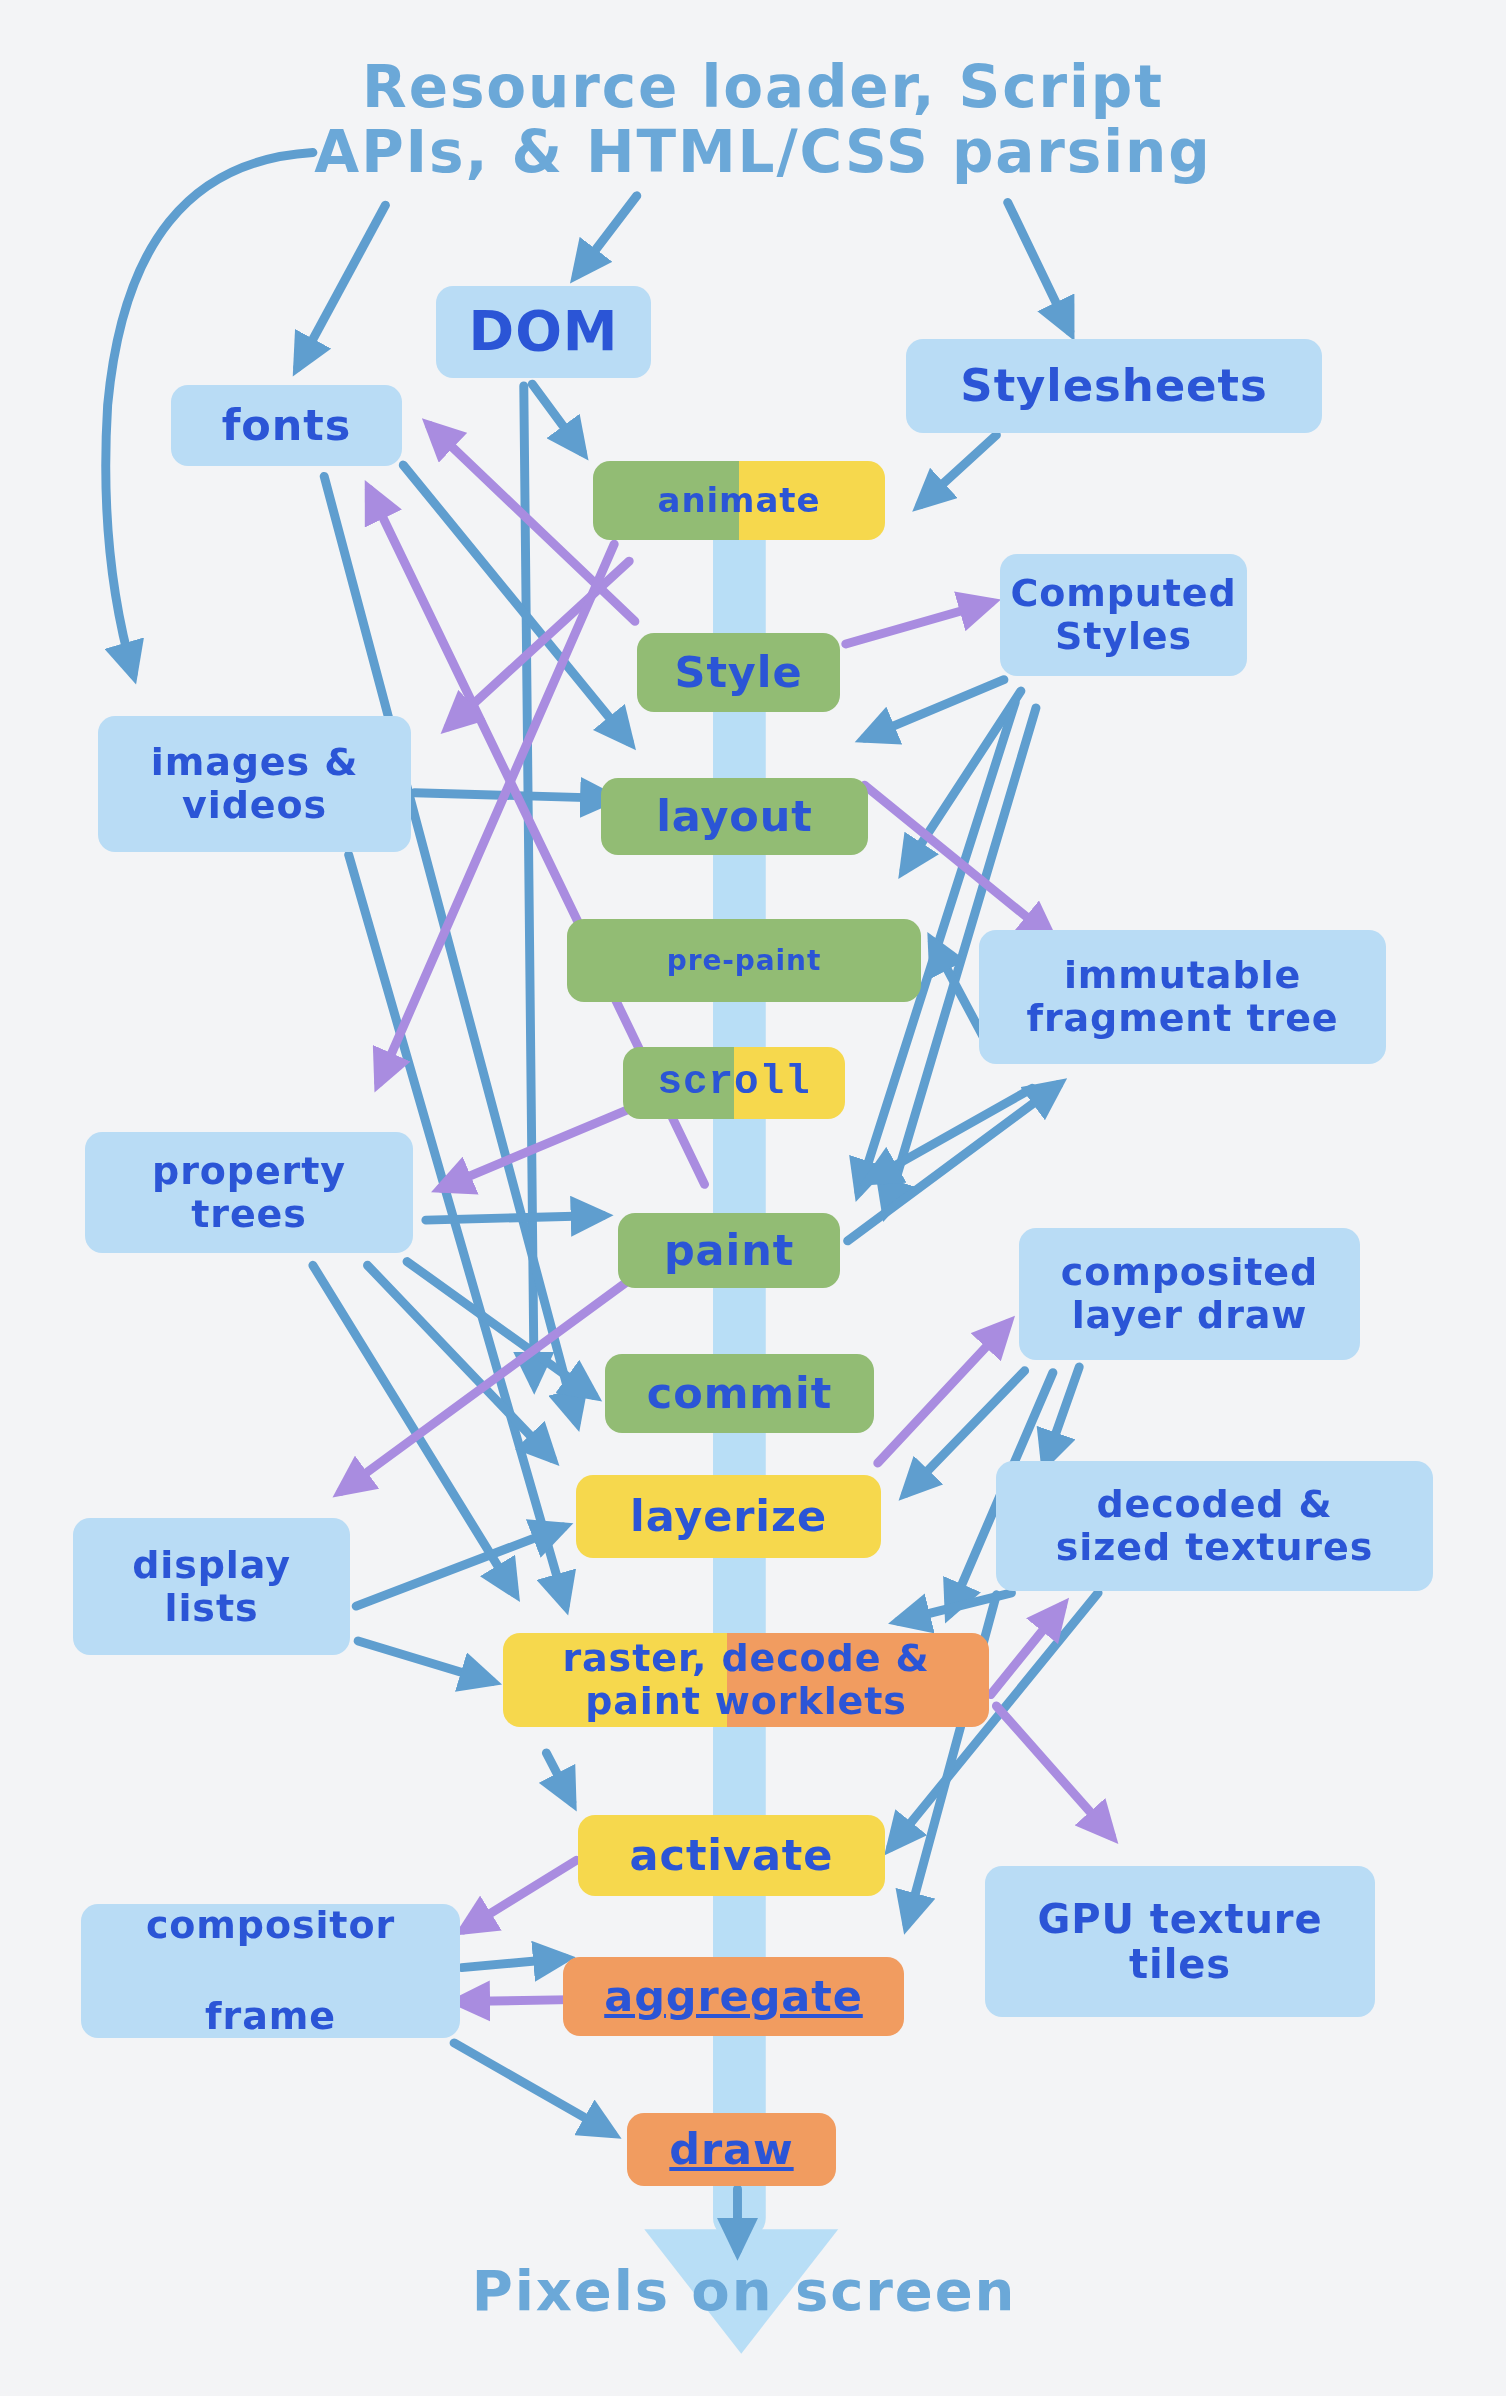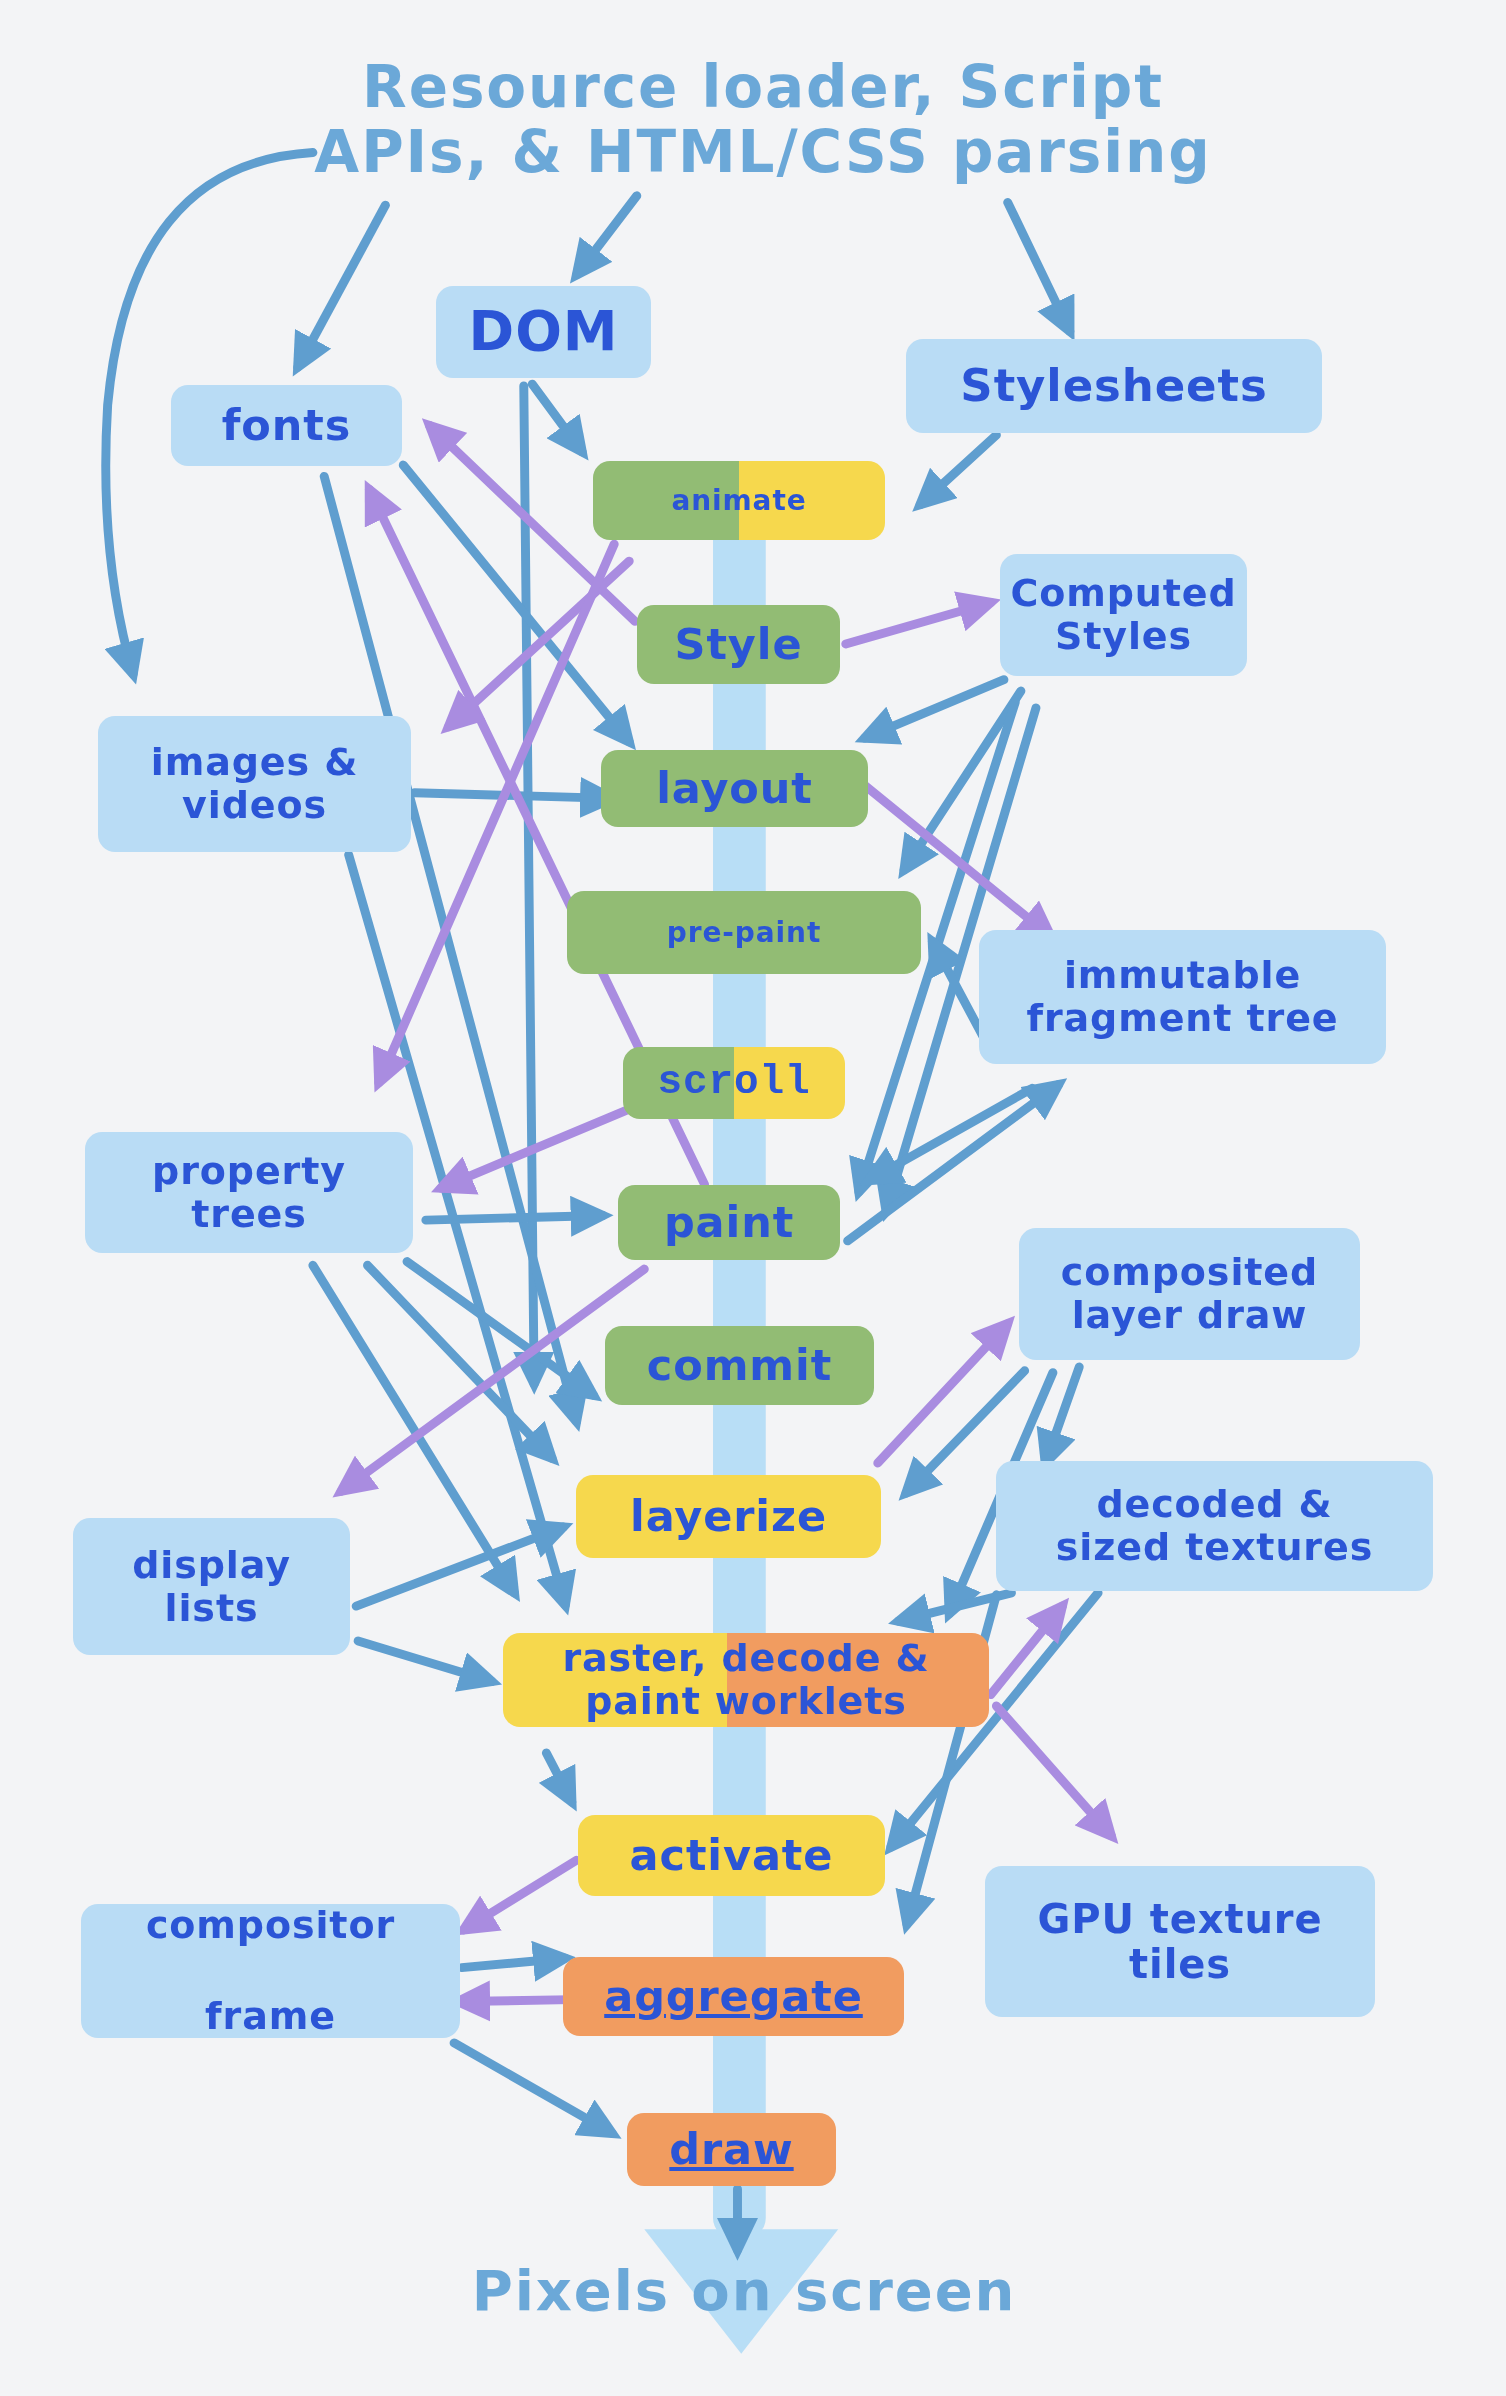--- a/index.html
+++ b/index.html
@@ -14,21 +14,21 @@
   .node{
     position:absolute;z-index:3;
     display:flex;flex-direction:column;align-items:center;justify-content:center;
     border-radius:17px;
     font-weight:bold;letter-spacing:0.9px;
     text-align:center;line-height:1.12;
     color:#2b55d6;
   }
   .node span{display:block;}
   .c-blue{background:#b9dcf5;}
-  .c-green{background:#92bc74;}
+  .c-green{background:#92bc74;margin-top:28px;}
   .c-yellow{background:#f6d84d;}
   .c-orange{background:#f19c60;text-decoration:underline;}
   .c-green-yellow{background:linear-gradient(90deg,#92bc74 0 50%,#f6d84d 50% 100%);}
   .c-yellow-orange{background:linear-gradient(90deg,#f6d84d 0 46%,#f19c60 46% 100%);}
   #diagram-title{
     position:absolute;z-index:3;left:264px;top:55px;width:998px;
     text-align:center;color:#6ba8d8;font-weight:bold;
     font-size:58px;line-height:1.12;letter-spacing:1.9px;
   }
   #pixels-label{
@@ -109,21 +109,21 @@
   <div id="pixels-label">Pixels on screen</div>
 <div class="node c-blue" style="left: 171px; top: 385px; width: 231px; height: 81px; font-size: 43px;">
       <span>fonts</span>
     </div>
     <div class="node c-blue" style="left: 436px; top: 286px; width: 215px; height: 92px; font-size: 55px;">
       <span>DOM</span>
     </div>
     <div class="node c-blue" style="left: 906px; top: 339px; width: 416px; height: 94px; font-size: 45px;">
       <span>Stylesheets</span>
     </div>
-    <div class="node c-green-yellow" style="left: 593px; top: 461px; width: 292px; height: 79px; font-size: 28px;">
+    <div class="node c-green-yellow" style="left: 593px; top: 461px; width: 292px; height: 79px; font-size: 34px;">
       <span>animate</span>
     </div>
     <div class="node c-green" style="left: 637px; top: 605px; width: 203px; height: 79px; font-size: 43px;">
       <span>Style</span>
     </div>
     <div class="node c-blue" style="left: 1000px; top: 554px; width: 247px; height: 122px; font-size: 38px;">
       <span>Computed</span>
       <span>Styles</span>
     </div>
     <div class="node c-blue" style="left: 98px; top: 716px; width: 313px; height: 136px; font-size: 38px;">

